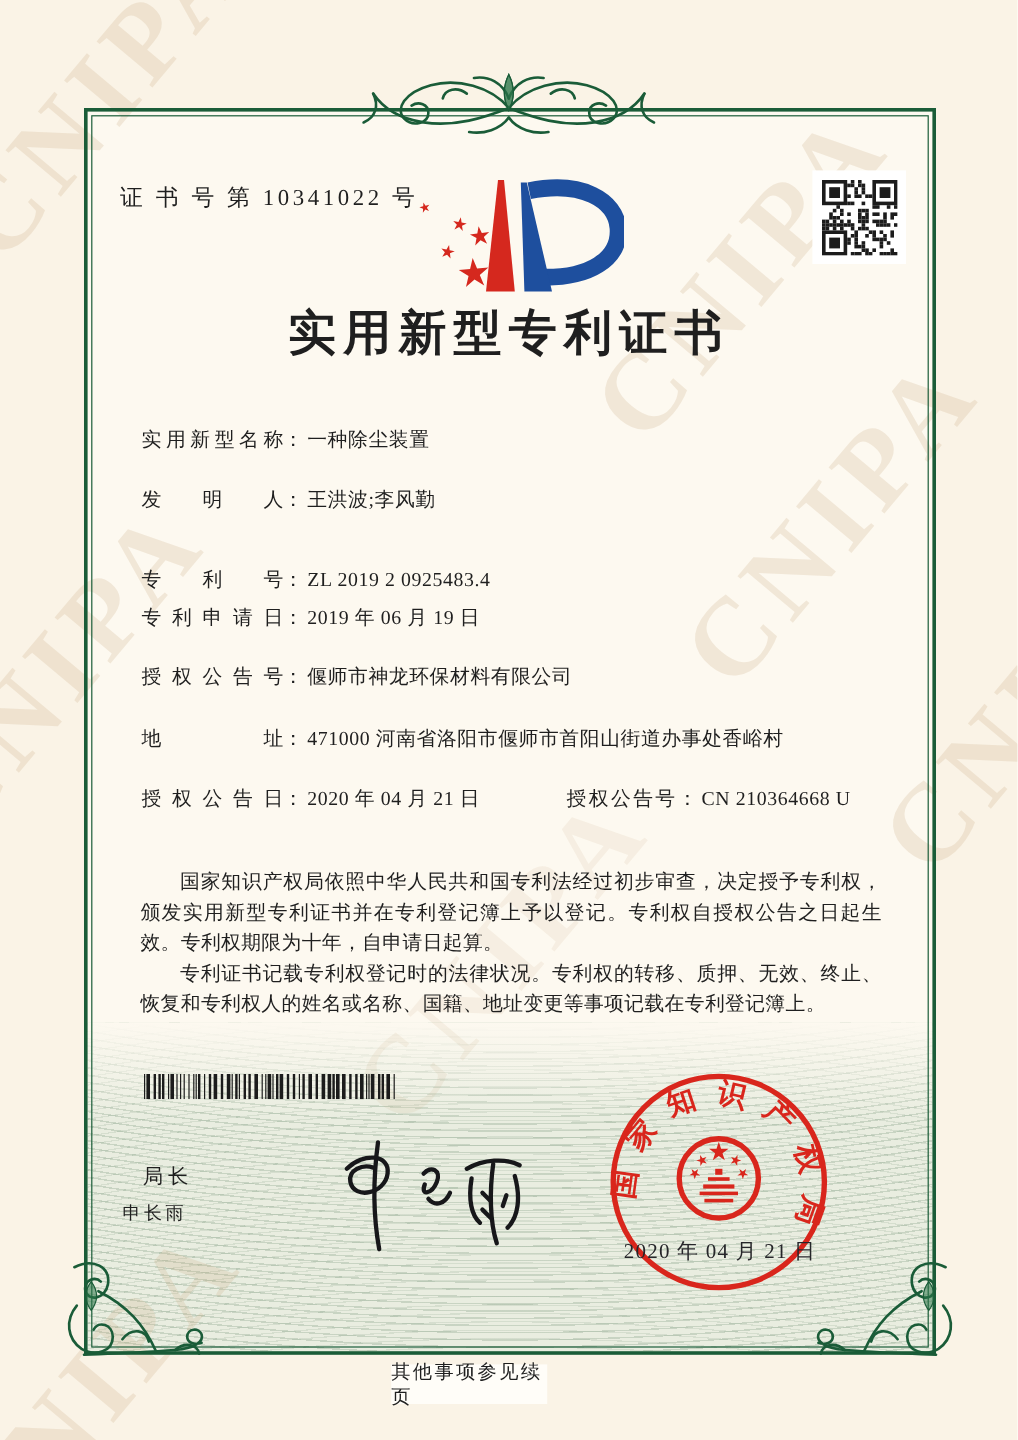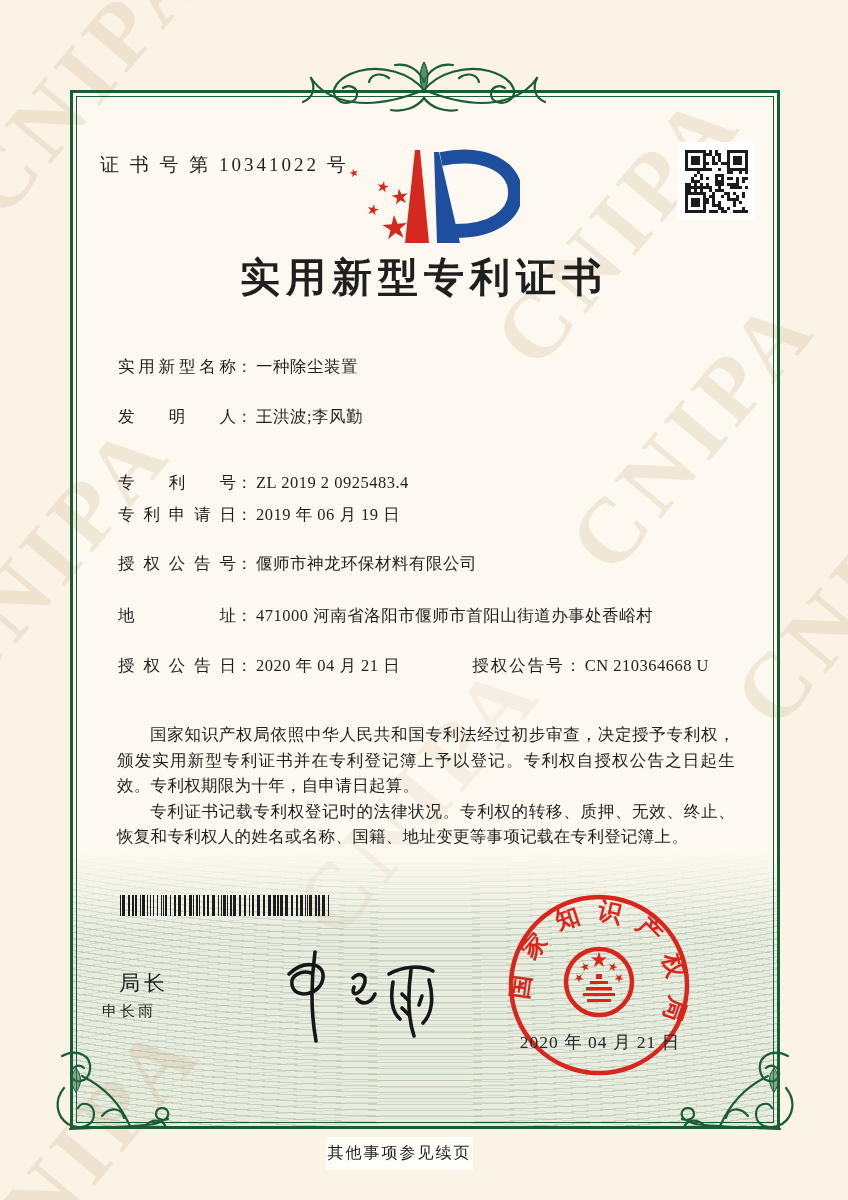--- a/index.html
+++ b/index.html
@@ -36,31 +36,31 @@
   .title{position:absolute;left:0;top:250px;width:848px;text-align:center;font-size:40px;font-weight:700;letter-spacing:6px;margin:0;}
   .row{position:absolute;left:118px;font-size:16.5px;display:flex;align-items:baseline;white-space:nowrap;}
   .row .lab{display:inline-block;width:118px;text-align:justify;text-align-last:justify;}
   .row .col{display:inline-block;width:16px;}
   .row .val{margin-left:4px;letter-spacing:.5px;}
   .row .lab2{margin-left:72px;letter-spacing:2px;}
   .body-text{position:absolute;left:117px;top:694px;width:618px;font-size:16.5px;line-height:25.5px;
     text-align:justify;letter-spacing:.3px;margin-top:28px;}
   .body-text p{margin:0;text-indent:2em;}
   .barcode{position:absolute;left:120px;top:895px;}
-  .sig-title{position:absolute;left:119px;top:969px;font-size:21px;letter-spacing:4px;font-family:"Liberation Sans","DejaVu Sans",sans-serif;}
+  .sig-title{position:absolute;left:119px;top:969px;font-size:17px;letter-spacing:4px;font-family:"Liberation Sans","DejaVu Sans",sans-serif;}
   .sig-name{position:absolute;left:102px;top:1002px;font-size:15px;letter-spacing:3px;font-family:"Liberation Sans","DejaVu Sans",sans-serif;}
   .sig-script{position:absolute;left:253px;top:942px;}
   .sig-script path{stroke:#17171a;stroke-width:3.6;fill:none;stroke-linecap:round;stroke-linejoin:round;}
   .seal{position:absolute;left:506px;top:892px;}
   .seal .ring{fill:none;stroke:var(--seal_red,#d9261c);stroke-width:4.5;}
   .seal .red{fill:var(--seal_red,#d9261c);}
   .seal text{fill:var(--seal_red,#d9261c);font-size:24px;font-weight:700;letter-spacing:15px;}
   .seal-date{position:absolute;left:510px;top:1030px;width:180px;text-align:center;font-size:17.5px;letter-spacing:1px;color:#26262a;}
   .page-num{position:absolute;left:0;top:1097px;width:848px;text-align:center;font-size:14px;letter-spacing:2px;}
-  .note-box{position:absolute;left:326px;top:1137px;width:147px;height:33px;background:#fffdf8;
+  .note-box{position:absolute;left:326px;top:1137px;width:130px;height:33px;background:#fffdf8;
     display:flex;align-items:center;justify-content:center;font-size:16px;letter-spacing:2px;}
   .logo .lred{fill:var(--logo_red,#d5281e);}
   .logo .lblue{fill:var(--logo_blue,#1e4f9e);}
   .logo .bowl{fill:none;stroke:var(--logo_blue,#1e4f9e);stroke-width:14;}
 </style>
 </head>
 <body>
 
 <div class="paper">
 

